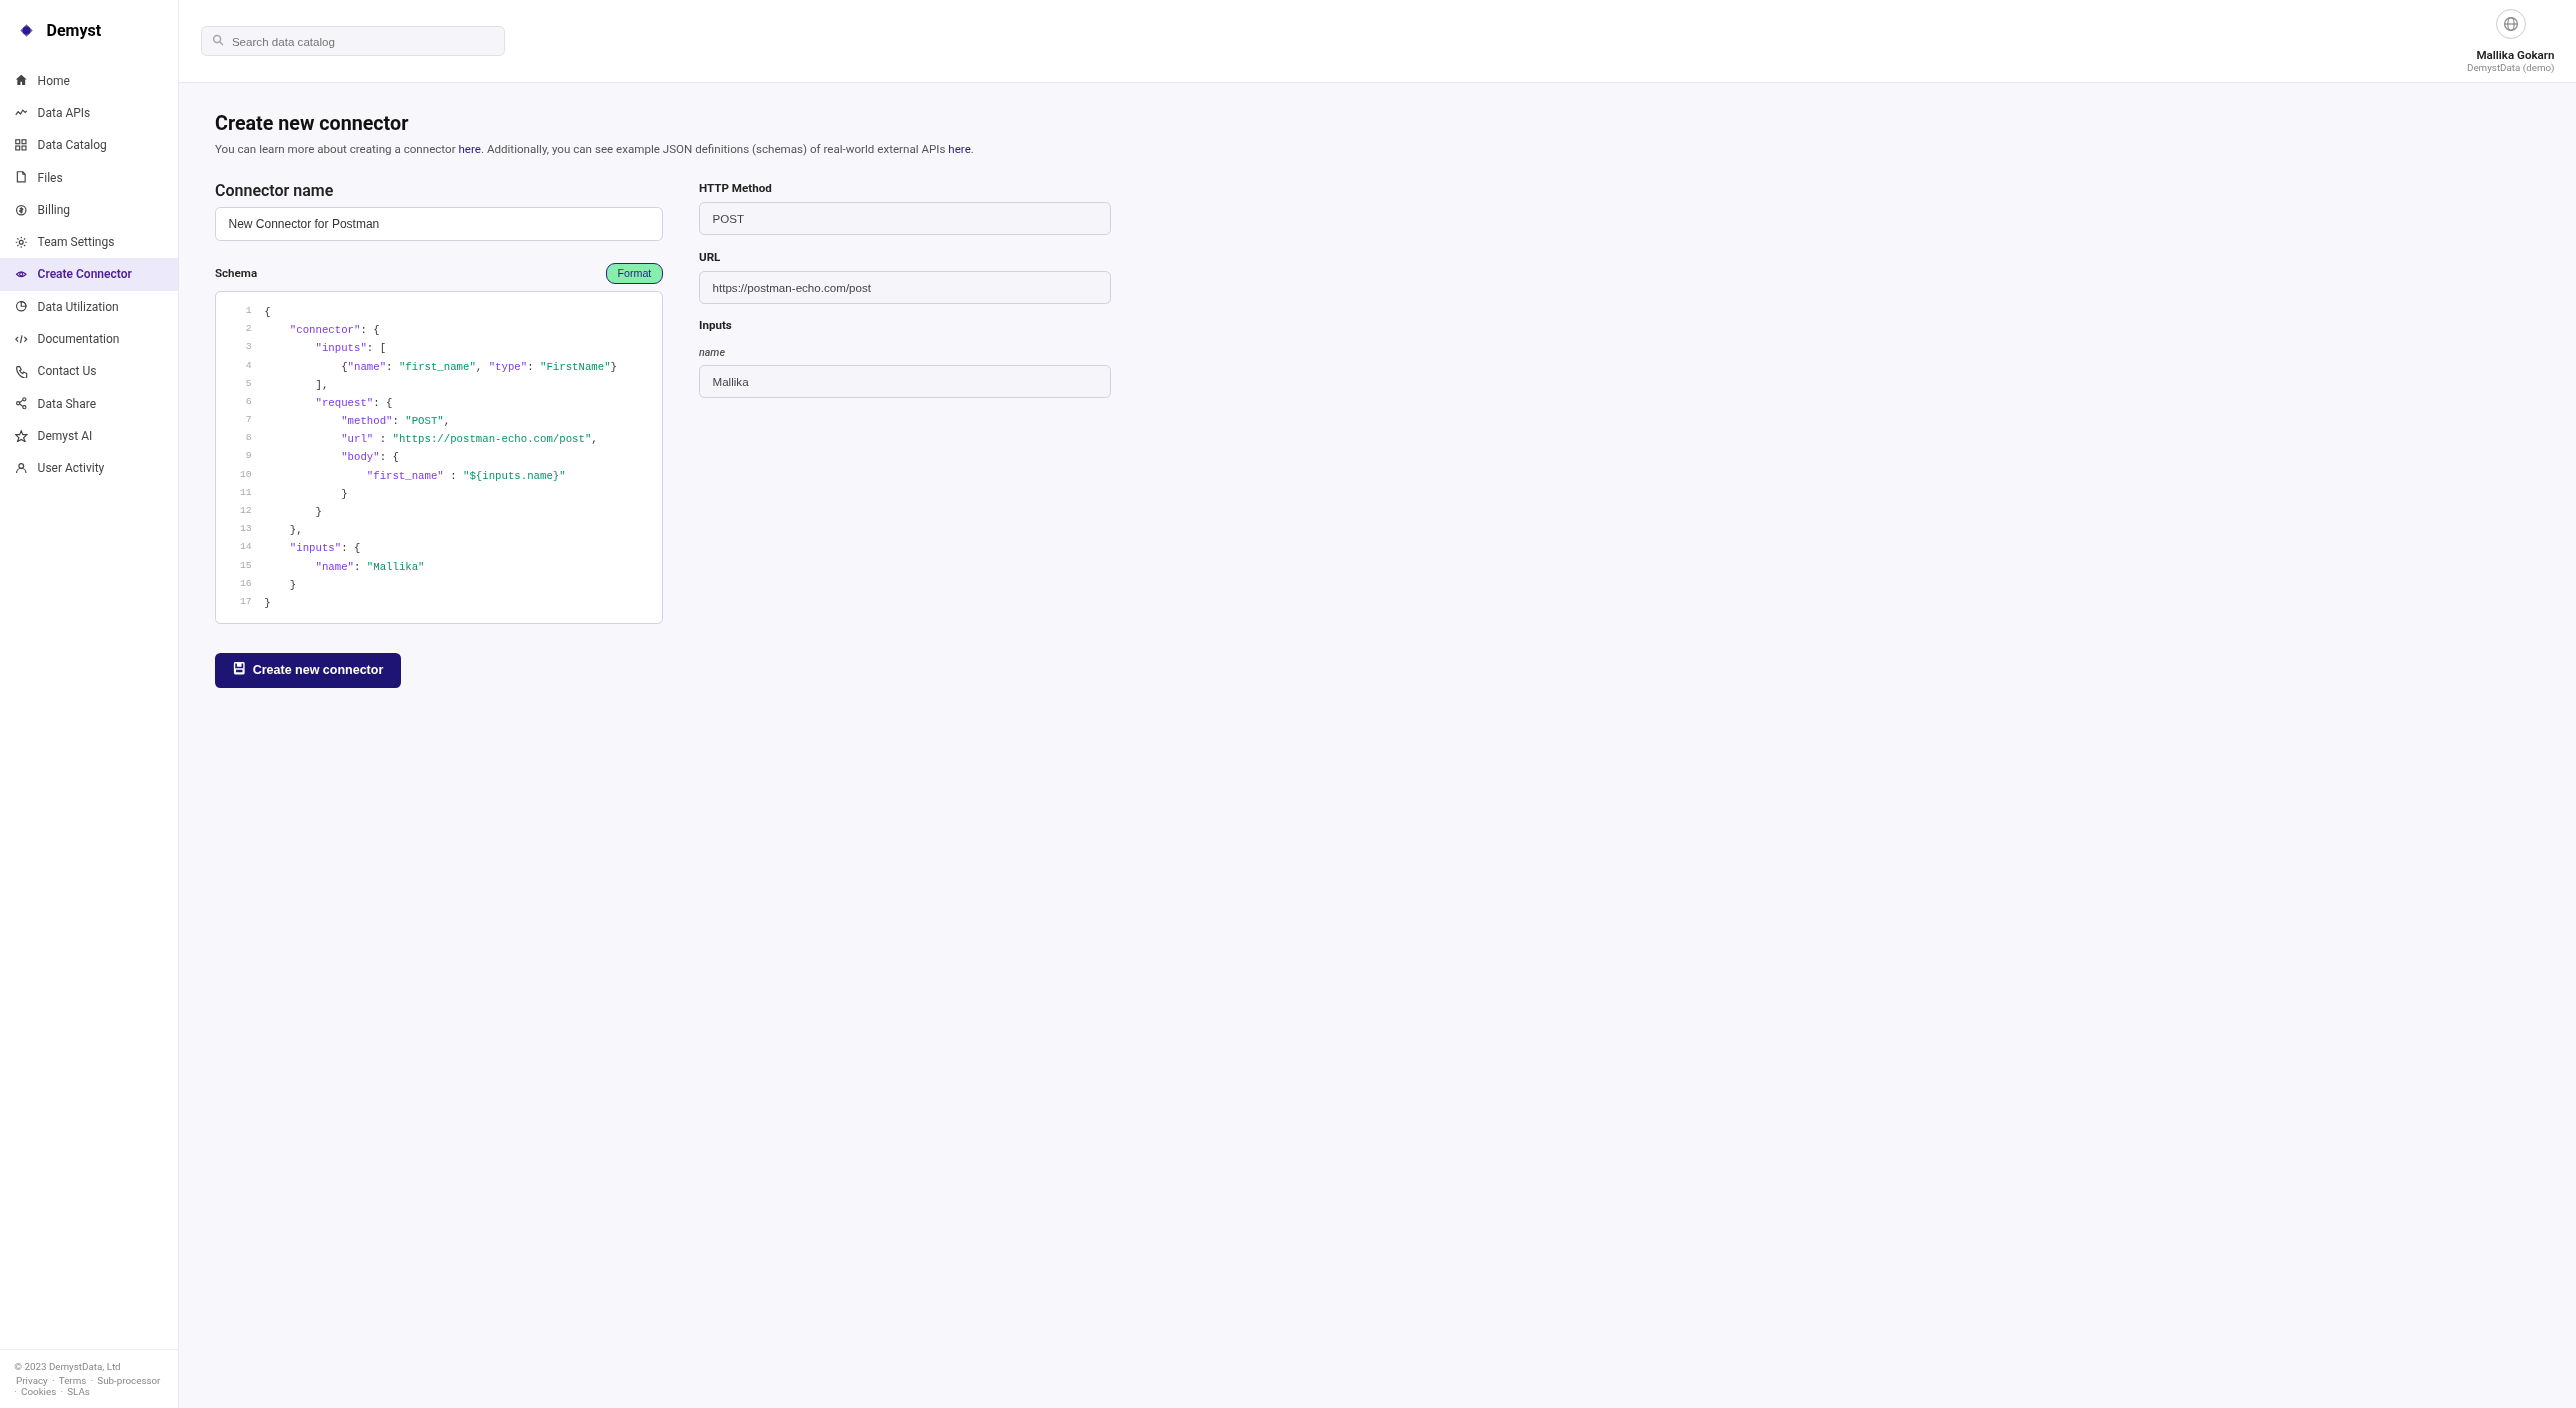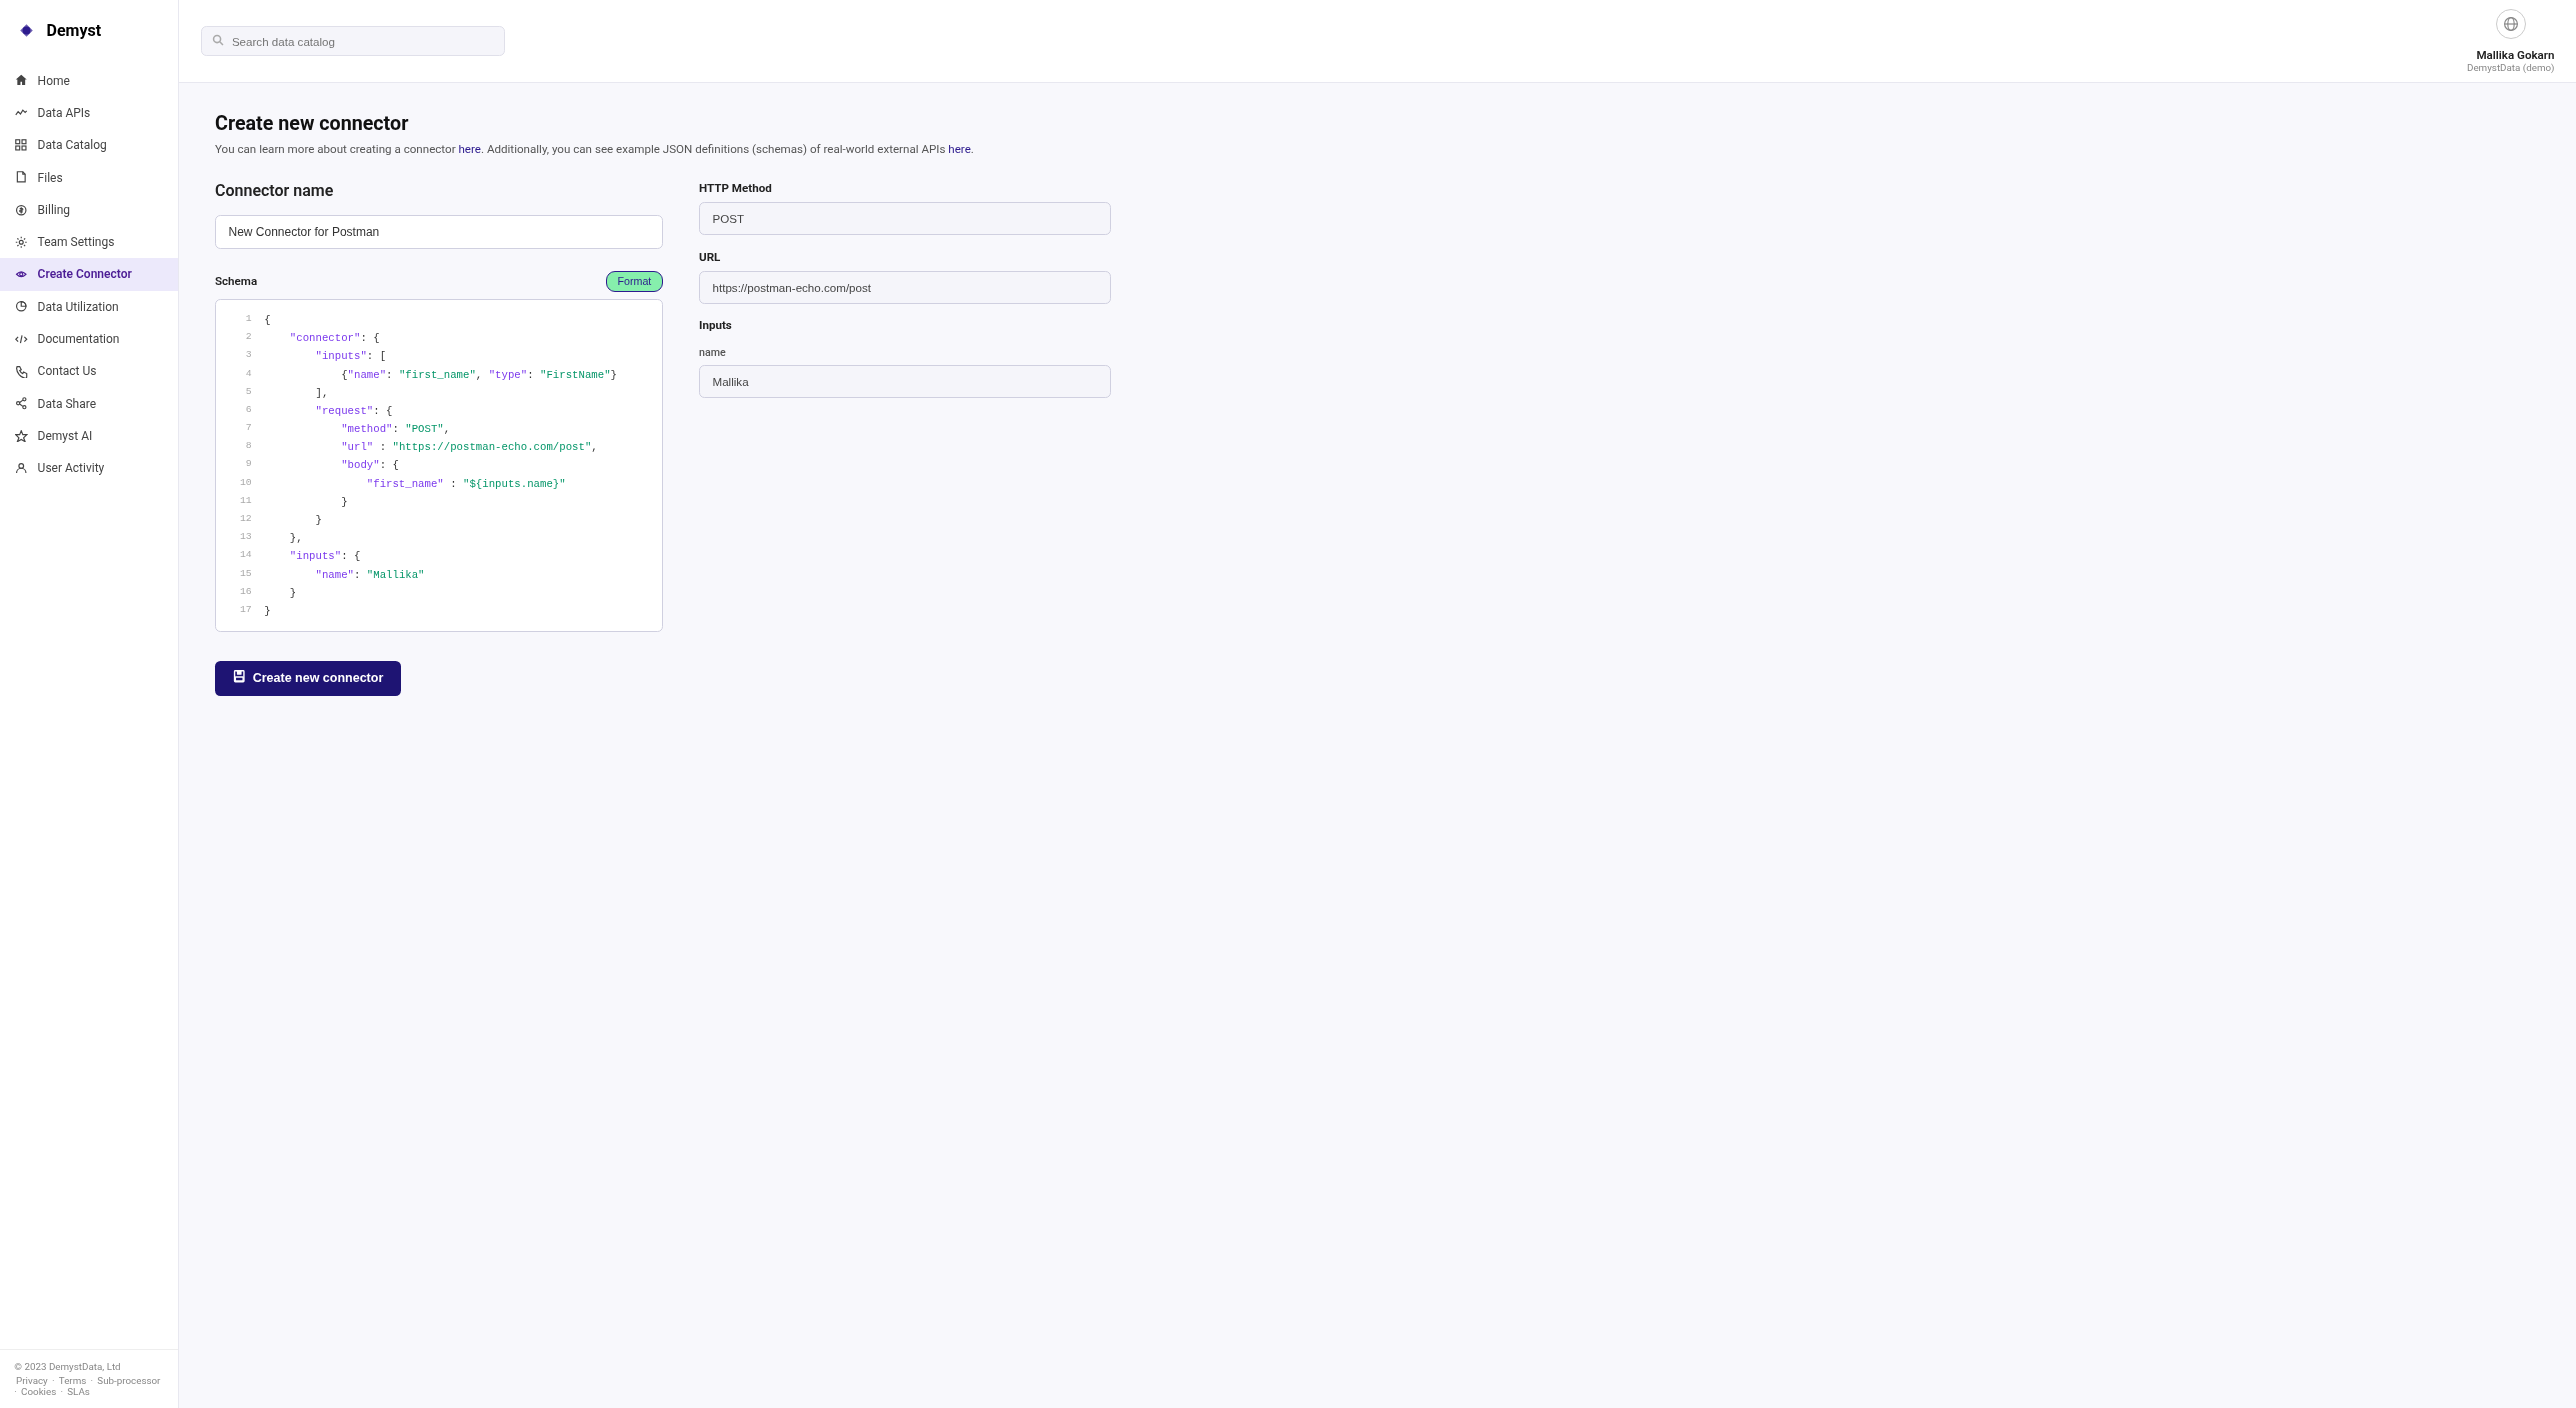--- a/index.html
+++ b/index.html
@@ -152,21 +152,20 @@
     .connector-name-input {
       width: 448px;
       padding: 9px 12.5px;
       font-size: 12px;
       border: 0.9px solid #d0d0e0;
       border-radius: 5.4px;
       outline: none;
       color: #333;
       background: #fff;
       margin-bottom: 21.5px;
-      margin-top: 8px;
     }
 
     
     .schema-header {
       display: flex;
       align-items: center;
       justify-content: space-between;
       margin-bottom: 7.2px;
       width: 448px;
     }
@@ -245,20 +244,21 @@
       background: #f5f5fa;
       color: #444;
       outline: none;
     }
     .inputs-sublabel {
       font-size: 10.7px;
       color: #555;
       margin-bottom: 5.4px;
       margin-top: 14px;
       font-weight: 500;
+      font-style: italic;
     }
 
     
     .create-btn {
       display: inline-flex;
       align-items: center;
       gap: 7.2px;
       background: #1e1473;
       color: #fff;
       border: none;

